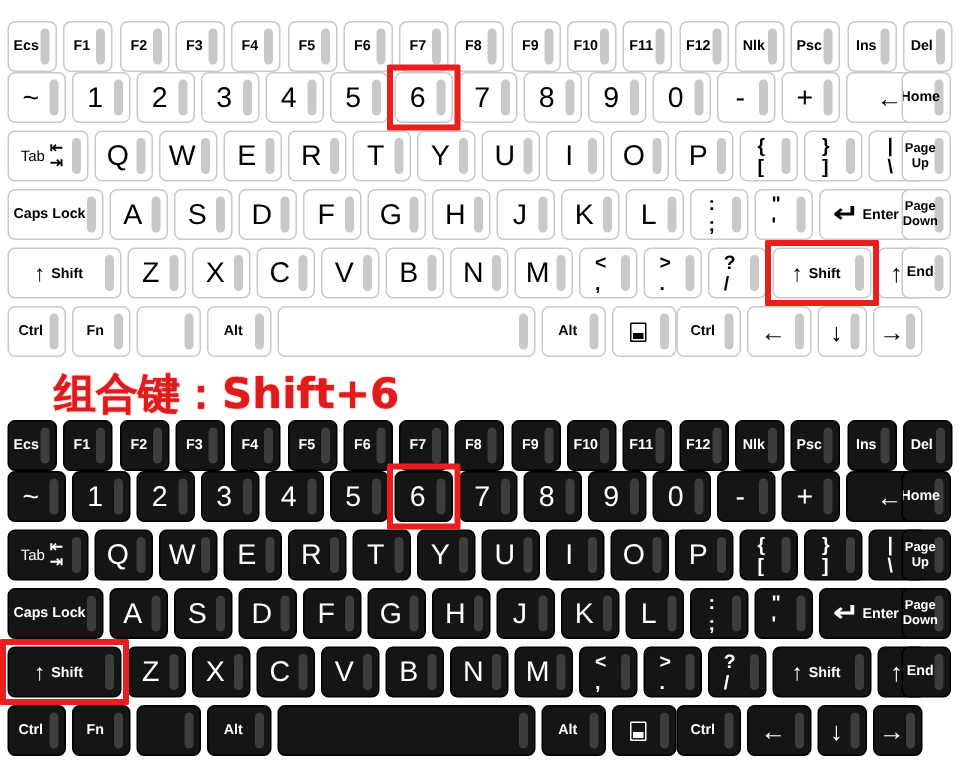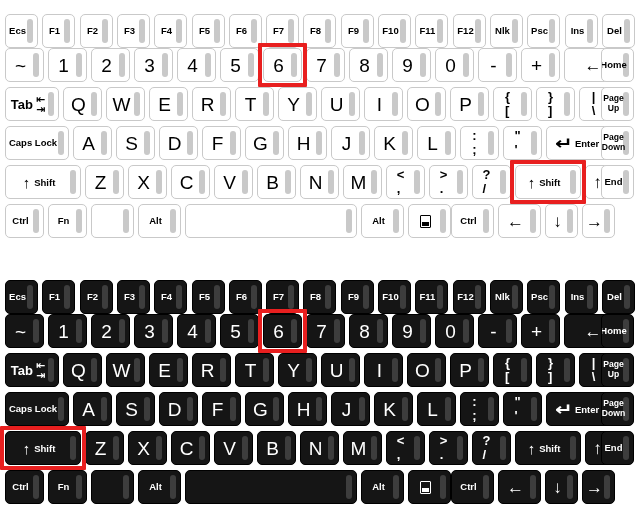--- a/index.html
+++ b/index.html
@@ -112,21 +112,21 @@
     gap: 4px; padding-right: 8px;
   }
   .rowlab .glyph { font-size: 15px; font-weight: 700; }
   .rowlab .txt   { font-size: 9.5px; font-weight: 700; }
 
   .tablab {
     position: relative; z-index: 2;
     display: flex; align-items: center; gap: 3px;
     padding-right: 10px; padding-left: 2px;
   }
-  .tablab .txt { font-size: 13px; font-weight: 700; }
+  .tablab .txt { font-size: 10px; font-weight: 400; }
   .tablab .arrows {
     display: flex; flex-direction: column;
     line-height: 0.95; font-size: 11px; font-weight: 700;
   }
 
   
   .menuicon {
     position: relative; z-index: 2;
     width: 11px; height: 13px;
     margin-right: 8px;
@@ -567,20 +567,21 @@
           <div class="lab arrow">↓</div>
           <div class="ridge"></div>
         </div>
         <div class="key" style="left: 582px; width: 33px;">
           <div class="lab arrow">→</div>
           <div class="ridge"></div>
         </div>
       </div>
     </div>
 
+  <div id="caption">组合键：Shift+6</div>
 
   <div class="keyboard dark" id="kb-dark">
       <div class="krow" style="top: 8px;">
         <div class="key" style="left: 5px; width: 33px;">
           <div class="lab small">Ecs</div>
           <div class="ridge"></div>
         </div>
         <div class="key" style="left: 42px; width: 33px;">
           <div class="lab small">F1</div>
           <div class="ridge"></div>

